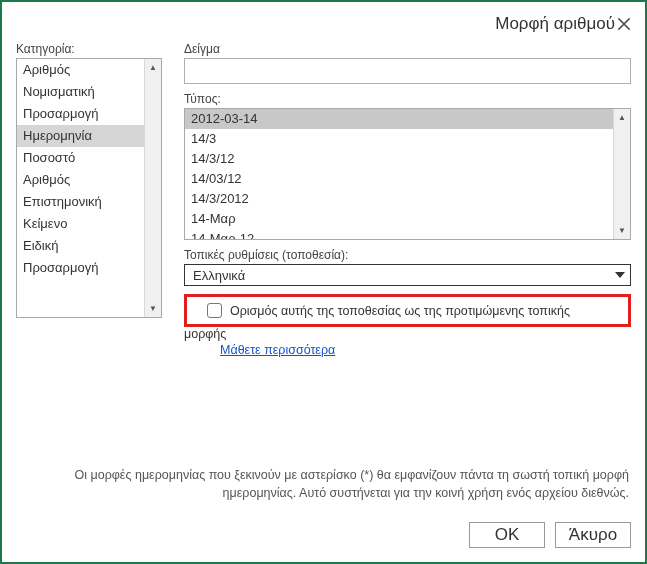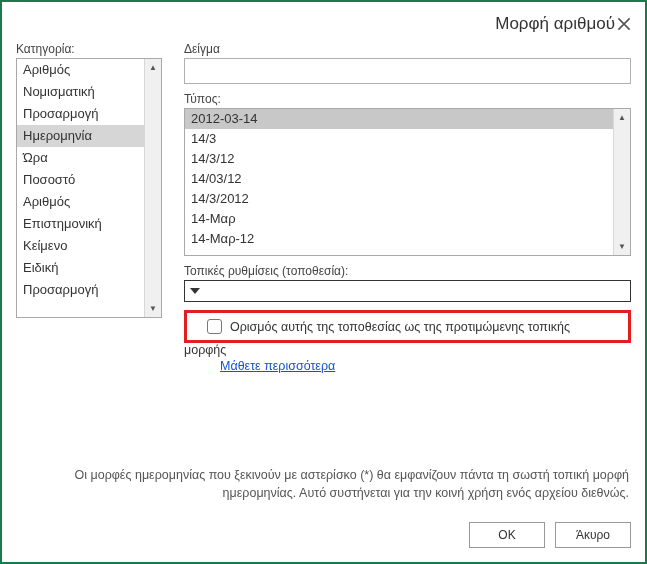--- a/index.html
+++ b/index.html
@@ -105,21 +105,21 @@
     background: #f0f0f0;
   }
   .sample-box {
     border: 1px solid #b0b0b0;
     background: #fff;
     height: 26px;
     width: 100%;
   }
   .type-list {
     border: 1px solid #a9a9a9;
-    height: 148px;
+    height: 132px;
     background: #fff;
     display: flex;
     margin-top: 0;
   }
   .type-inner {
     flex: 1;
     overflow: hidden;
   }
   .type-item {
     padding: 1px 6px;
@@ -199,21 +199,21 @@
     padding: 10px 14px 14px 0;
     display: flex;
     justify-content: flex-end;
     gap: 10px;
   }
   .btn {
     min-width: 76px;
     height: 26px;
     border: 1px solid #999;
     background: #fff;
-    font-size: 12px;
+    font-size: 17px;
     color: #333;
     cursor: pointer;
     display: flex;
     align-items: center;
     justify-content: center;
   }
   .spacer-sm { height: 8px; }
 </style>
 </head>
 <body>
@@ -234,21 +234,20 @@
     <div class="top-row">
 
       <div class="left-col">
         <div class="label">Κατηγορία:</div>
         <div class="listbox">
           <div class="list-inner" id="cat-list">
               <div class="list-item">Αριθμός</div>
               <div class="list-item">Νομισματική</div>
               <div class="list-item">Προσαρμογή</div>
               <div class="list-item selected">Ημερομηνία</div>
-              <div class="list-item">Ώρα</div>
               <div class="list-item">Ποσοστό</div>
               <div class="list-item">Αριθμός</div>
               <div class="list-item">Επιστημονική</div>
               <div class="list-item">Κείμενο</div>
               <div class="list-item">Ειδική</div>
               <div class="list-item">Προσαρμογή</div>
             </div>
           <div class="scrollbar">
             <div class="scroll-btn">▲</div>
             <div class="scroll-track"></div>
@@ -278,20 +277,21 @@
             <div class="scroll-btn">▲</div>
             <div class="scroll-track"></div>
             <div class="scroll-btn">▼</div>
           </div>
         </div>
 
         <div class="spacer-sm"></div>
 
         <div class="label">Τοπικές ρυθμίσεις (τοποθεσία):</div>
         <div class="locale-select">
+          <div class="locale-value">Ελληνικά</div>
           <div class="locale-chev">
             <svg width="10" height="6" viewBox="0 0 10 6">
                 <path d="M0 0 L5 6 L10 0 Z" fill="#333"></path>
               </svg>
           </div>
         </div>
 
         <div class="highlight-box">
           <div class="checkbox"></div>
           <div class="cb-label">Ορισμός αυτής της τοποθεσίας ως της προτιμώμενης τοπικής</div>

